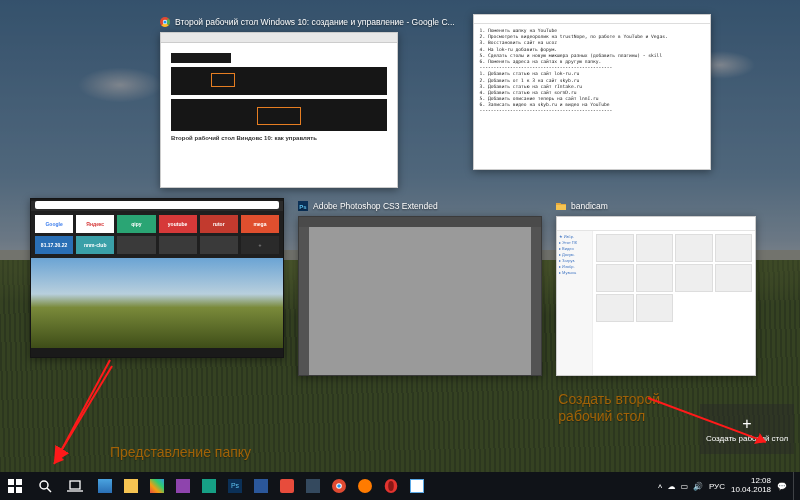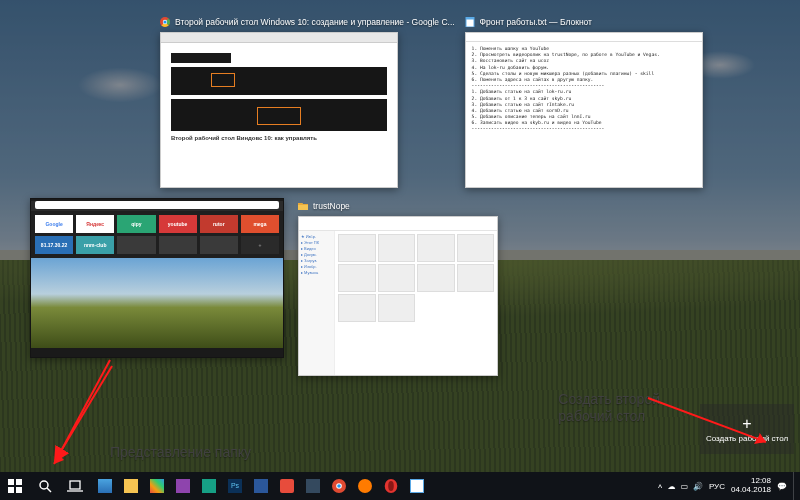--- a/index.html
+++ b/index.html
@@ -10,21 +10,21 @@
     repeating-linear-gradient(88deg,#4a5a1e 0 2px,#5c6e25 2px 5px);}
   .beach{position:absolute;top:50%;left:0;right:0;height:12px;background:#d4cfb8;}
   .clouds{position:absolute;top:5%;left:0;right:0;height:40%;background:
     radial-gradient(ellipse 60px 25px at 15% 30%,#fff 0%,transparent 70%),
     radial-gradient(ellipse 80px 30px at 70% 40%,#fff 0%,transparent 70%),
     radial-gradient(ellipse 50px 20px at 90% 20%,#fff 0%,transparent 70%);opacity:.85;}
   .dim{position:absolute;inset:0;background:rgba(20,30,45,.35);}
 
   .tv{position:absolute;top:8px;left:0;right:0;bottom:40px;padding:6px 30px;}
   .row{display:flex;gap:16px;justify-content:flex-start;}
-  .row.top{padding-left:130px;gap:10px;}
+  .row.top{padding-left:130px;gap:18px;}
   .row.bot{margin-top:10px;gap:14px;}
   .win{display:flex;flex-direction:column;min-width:0;}
   .titlebar{display:flex;align-items:center;gap:5px;height:16px;margin-bottom:2px;color:#fff;font-size:8.5px;white-space:nowrap;overflow:hidden;text-shadow:0 1px 2px rgba(0,0,0,.6);}
   .titlebar .ico{width:10px;height:10px;flex:none;}
   .thumb{background:#fff;border:1px solid rgba(0,0,0,.2);box-shadow:0 2px 8px rgba(0,0,0,.4);overflow:hidden;font-size:5px;color:#333;position:relative;}
 
   
   .w1{width:238px;} .h1{height:156px;}
   .w2{width:238px;} .h2{height:156px;}
   .w3{width:254px;} .h3{height:160px;}
@@ -62,21 +62,21 @@
   .ex-side{width:36px;background:#f7f7f7;border-right:1px solid #eee;padding:2px;font-size:4px;color:#4478c4;}
   .ex-side div{margin:1px 0;}
   .ex-files{flex:1;display:grid;grid-template-columns:repeat(4,1fr);grid-auto-rows:28px;gap:2px;padding:3px;align-content:start;}
   .ex-file{border:1px solid #ddd;background:#eee;}
 
   
   .newdesk{position:absolute;right:6px;bottom:46px;width:94px;height:50px;background:rgba(40,40,40,.45);display:flex;flex-direction:column;align-items:center;justify-content:center;color:#fff;font-size:8px;gap:2px;}
   .newdesk .plus{font-size:16px;line-height:1;}
 
   
-  .ann{position:absolute;color:#404040;font-size:14px;font-weight:500;text-shadow:0 1px 1px rgba(0,0,0,.3);}
+  .ann{position:absolute;color:#a16207;font-size:14px;font-weight:500;text-shadow:0 1px 1px rgba(0,0,0,.3);}
   .arrow{position:absolute;pointer-events:none;}
 
   
   .tb{position:absolute;left:0;right:0;bottom:0;height:28px;background:#101318;display:flex;align-items:center;color:#fff;}
   .tb-left{display:flex;align-items:center;height:100%;}
   .tb-btn{width:30px;height:100%;display:flex;align-items:center;justify-content:center;}
   .tb-apps{display:flex;align-items:center;height:100%;margin-left:2px;}
   .tb-app{width:26px;height:100%;display:flex;align-items:center;justify-content:center;}
   .appico{width:14px;height:14px;}
   .tb-right{margin-left:auto;display:flex;align-items:center;height:100%;gap:6px;padding-right:2px;font-size:8px;}
@@ -120,29 +120,20 @@
             </div>
           <div class="ch-dark" style="height:32px">
               <div class="ch-hl" style="left:86px;top:8px;width:44px;height:18px"></div>
             </div>
           <div class="ch-h">Второй рабочий стол Виндовс 10: как управлять</div>
         </div>
       </div>
     </div>
 
     <div class="win">
-      <div class="titlebar">
-        <span class="ico">
-            <svg viewBox="0 0 10 10">
-              <rect x="1" y="0" width="8" height="10" fill="#fff" stroke="#5aa9e6" stroke-width="1"></rect>
-              <rect x="1" y="0" width="8" height="2.5" fill="#5aa9e6"></rect>
-            </svg>
-          </span>
-        <span>Фронт работы.txt — Блокнот</span>
-      </div>
       <div class="thumb w2 h2">
         <div class="np-bar"></div>
         <div class="np-body" id="np-body">1. Поменять шапку на YouTube
 2. Просмотреть видеоролик на trustNope, по работе в YouTube и Vegas.
 3. Восстановить сайт на ucoz
 4. На lok-ru добавить форум.
 5. Сделать столы и новую микшера разных (добавить плагины) - skill
 6. Поменять адреса на сайтах в другую папку.
 ------------------------------------------------
 1. Добавить статью на сайт lok-ru.ru
@@ -174,30 +165,47 @@
             <div class="op-tile" style="background: rgb(58, 160, 168); color: rgb(255, 255, 255);">nnm-club</div>
             <div class="op-tile" style="background: rgb(58, 58, 58); color: rgb(255, 255, 255);"></div>
             <div class="op-tile" style="background: rgb(58, 58, 58); color: rgb(255, 255, 255);"></div>
             <div class="op-tile" style="background: rgb(58, 58, 58); color: rgb(255, 255, 255);"></div>
             <div class="op-tile" style="background: rgb(42, 42, 42); color: rgb(136, 136, 136);">+</div>
           </div>
         <div class="op-land"></div>
       </div>
     </div>
 
+    <div class="win">
+      <div class="titlebar">
+        <span class="ico">
+            <svg viewBox="0 0 10 10">
+              <rect width="10" height="10" fill="#0b3057"></rect>
+              <text x="5" y="7.5" font-size="6" text-anchor="middle" fill="#5ec1ef" font-family="Arial" font-weight="bold">Ps</text>
+            </svg>
+          </span>
+        <span>Adobe Photoshop CS3 Extended</span>
+      </div>
+      <div class="thumb w4 h4" style="background:#4a4a4a">
+        <div class="ps-top"></div>
+          <div class="ps-tools"></div>
+          <div class="ps-panels"></div>
+          <div class="ps-canvas"></div>
+      </div>
+    </div>
 
     <div class="win">
       <div class="titlebar">
         <span class="ico">
             <svg viewBox="0 0 10 10">
               <path d="M0 2h4l1 1h5v6H0z" fill="#f6c452"></path>
               <path d="M0 2h4l1 1h5v1H0z" fill="#e8a93a"></path>
             </svg>
           </span>
-        <span>trustNope</span>
+        <span>bandicam</span>
       </div>
       <div class="thumb w5 h5">
         <div class="ex-top"></div>
         <div class="ex-body">
           <div class="ex-side">
               <div>★ Избр.</div>
               <div>▸ Этот ПК</div>
               <div>▸ Видео</div>
               <div>▸ Докум.</div>
               <div>▸ Загруз.</div>
@@ -324,18 +332,18 @@
   <div class="tb-right">
     <div class="tray">
       <span>˄</span>
       <span>☁</span>
       <span>▭</span>
       <span>🔊</span>
     </div>
     <span>РУС</span>
     <div class="clock">
       <div>12:08</div>
-      <div>04.04.2018</div>
+      <div>10.04.2018</div>
     </div>
     <span>💬</span>
     <div class="desk-peek"></div>
   </div>
 </div>
 
 </body></html>

